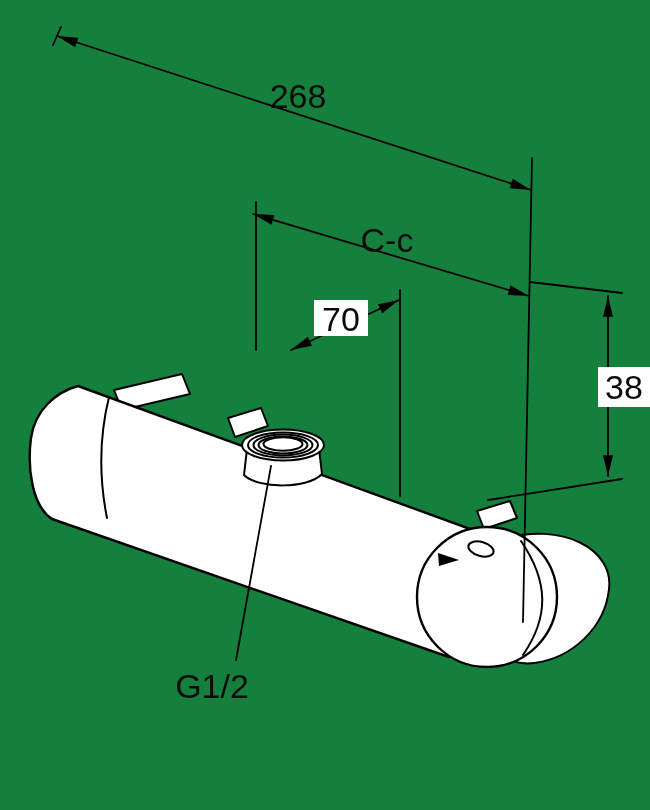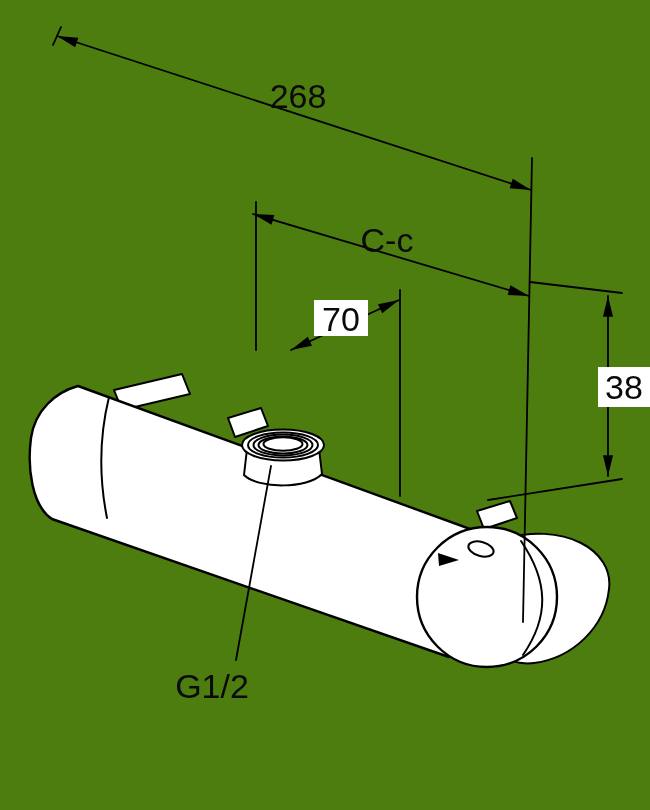--- a/index.html
+++ b/index.html
@@ -3,21 +3,21 @@
 <meta charset="utf-8">
 <style>
   html, body {
     margin: 0;
     padding: 0;
     background: #ffffff;
   }
   .page {
     width: 650px;
     height: 810px;
-    background: #4d7c0f;
+    background: #15803d;
     position: relative;
     overflow: hidden;
   }
   svg {
     display: block;
   }
   .outline {
     fill: #ffffff;
     stroke: #000000;
     stroke-width: 2.4;

